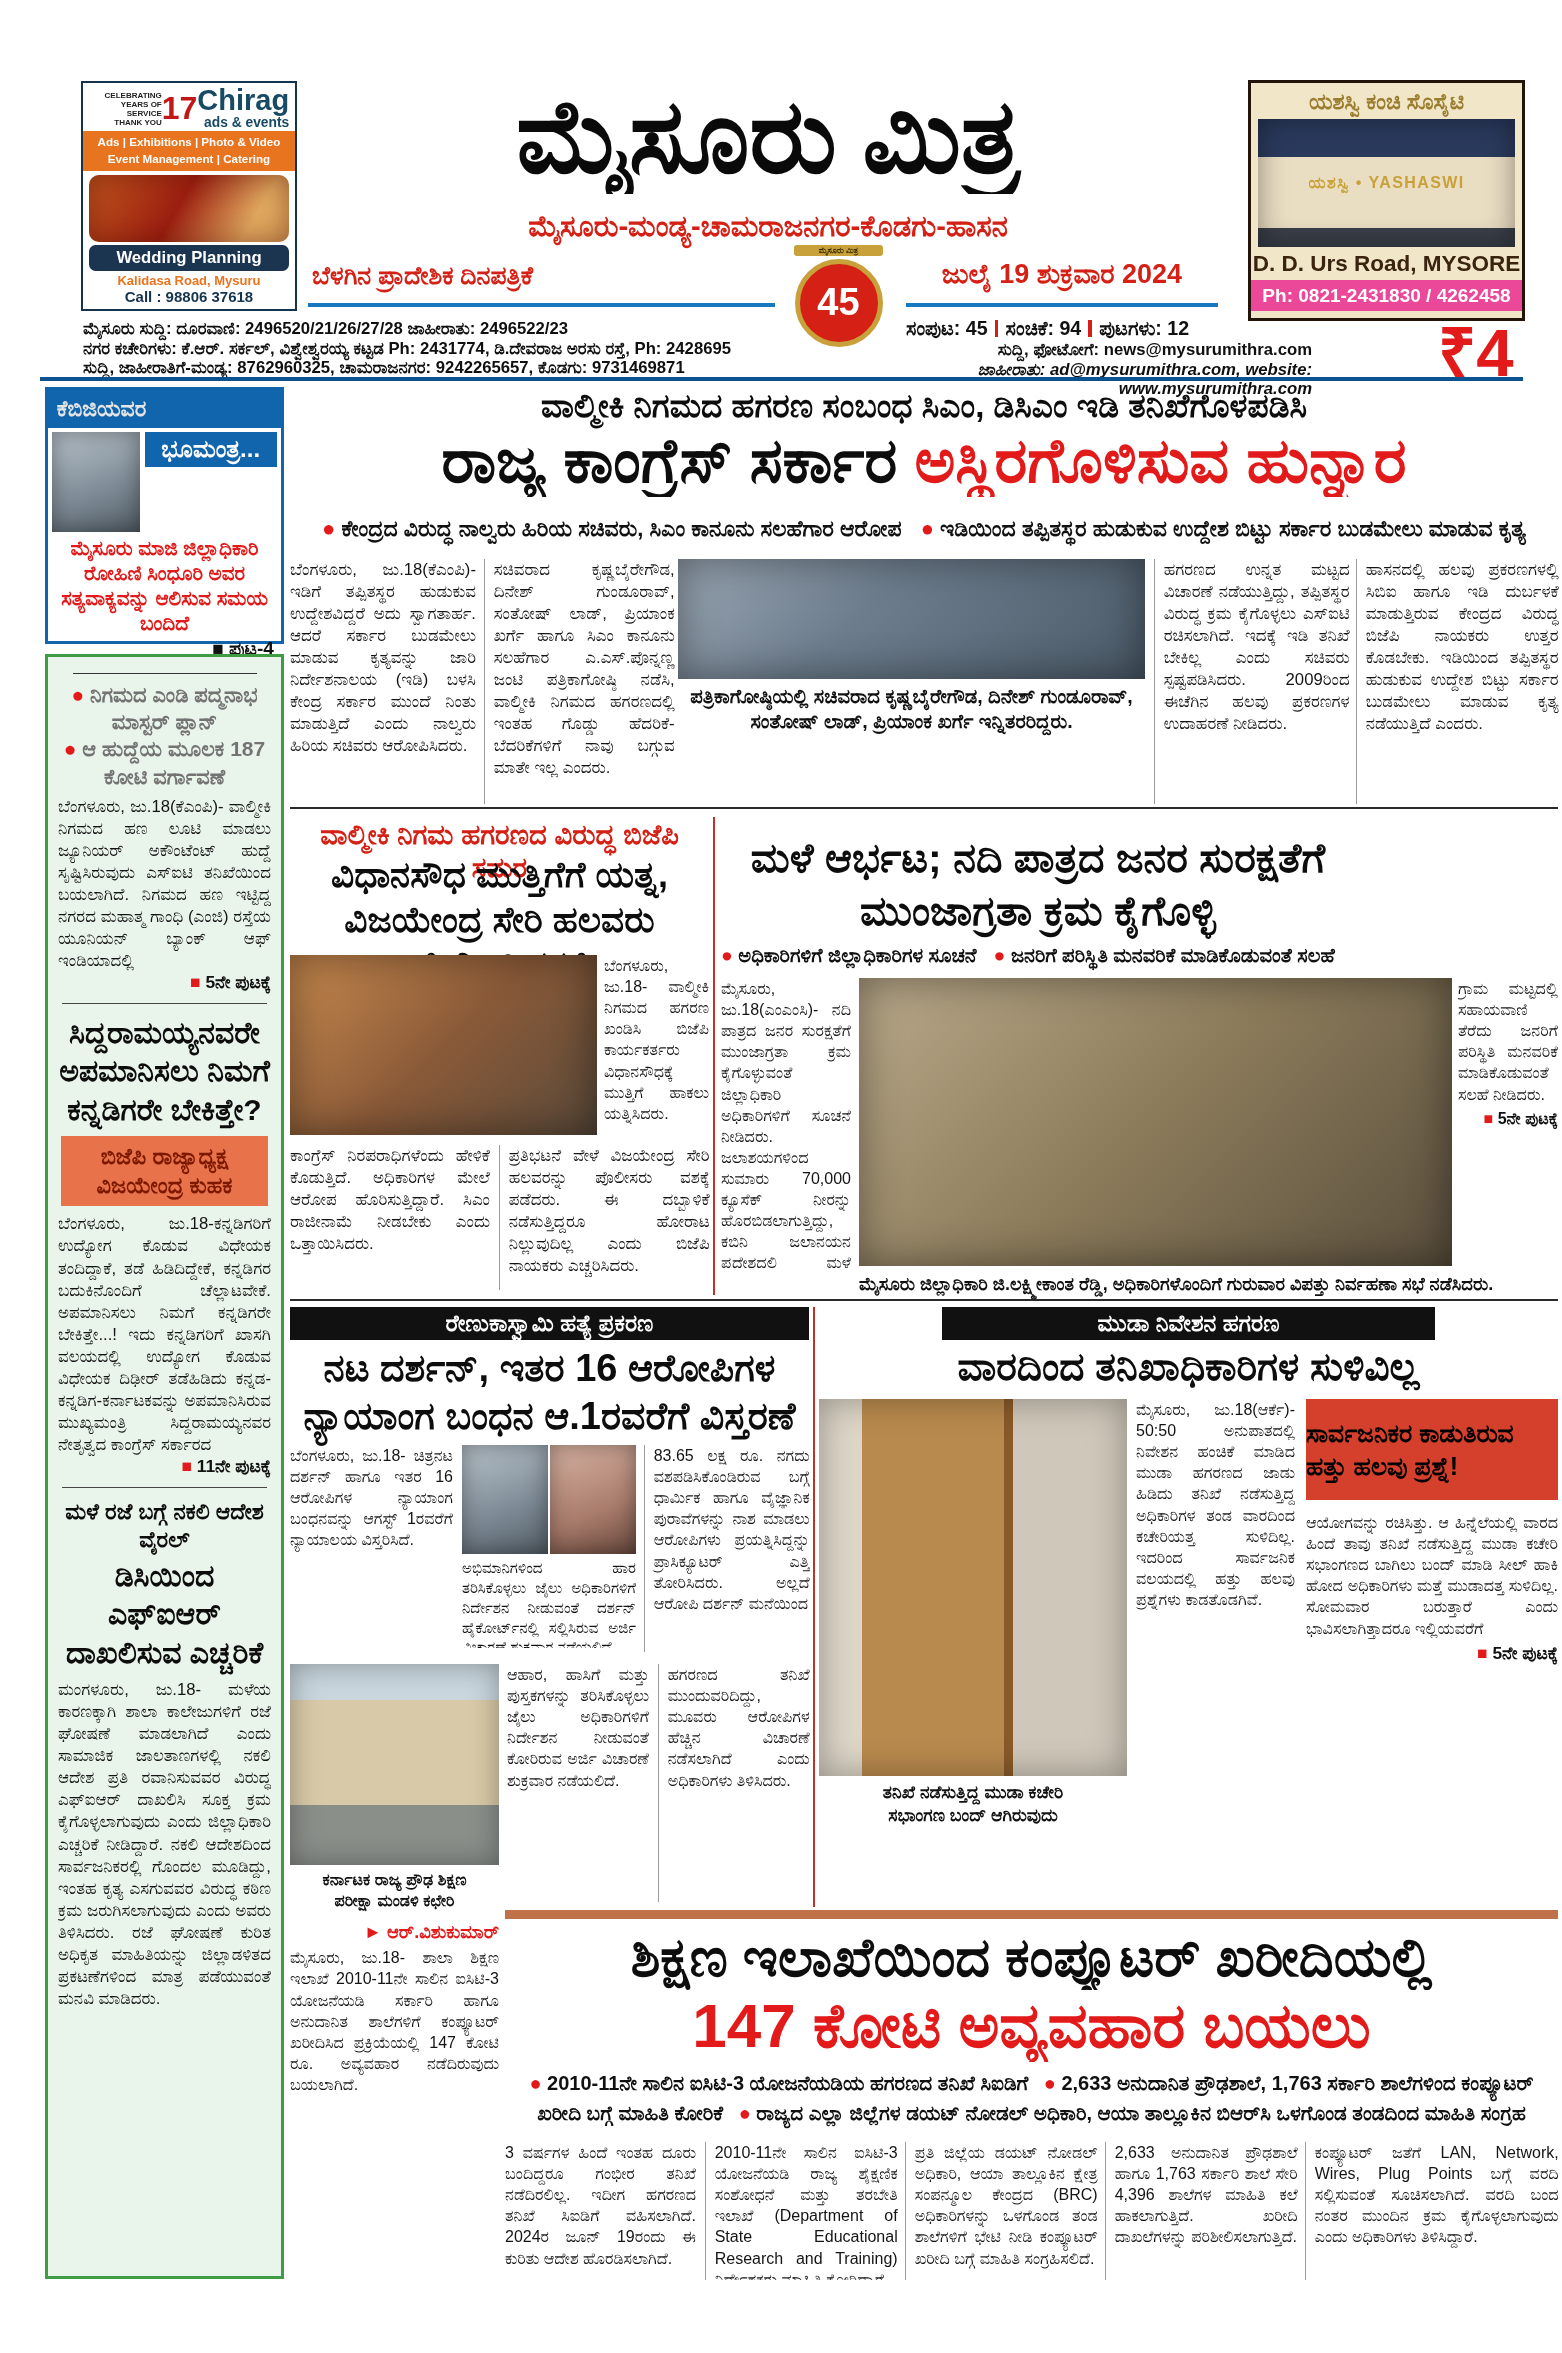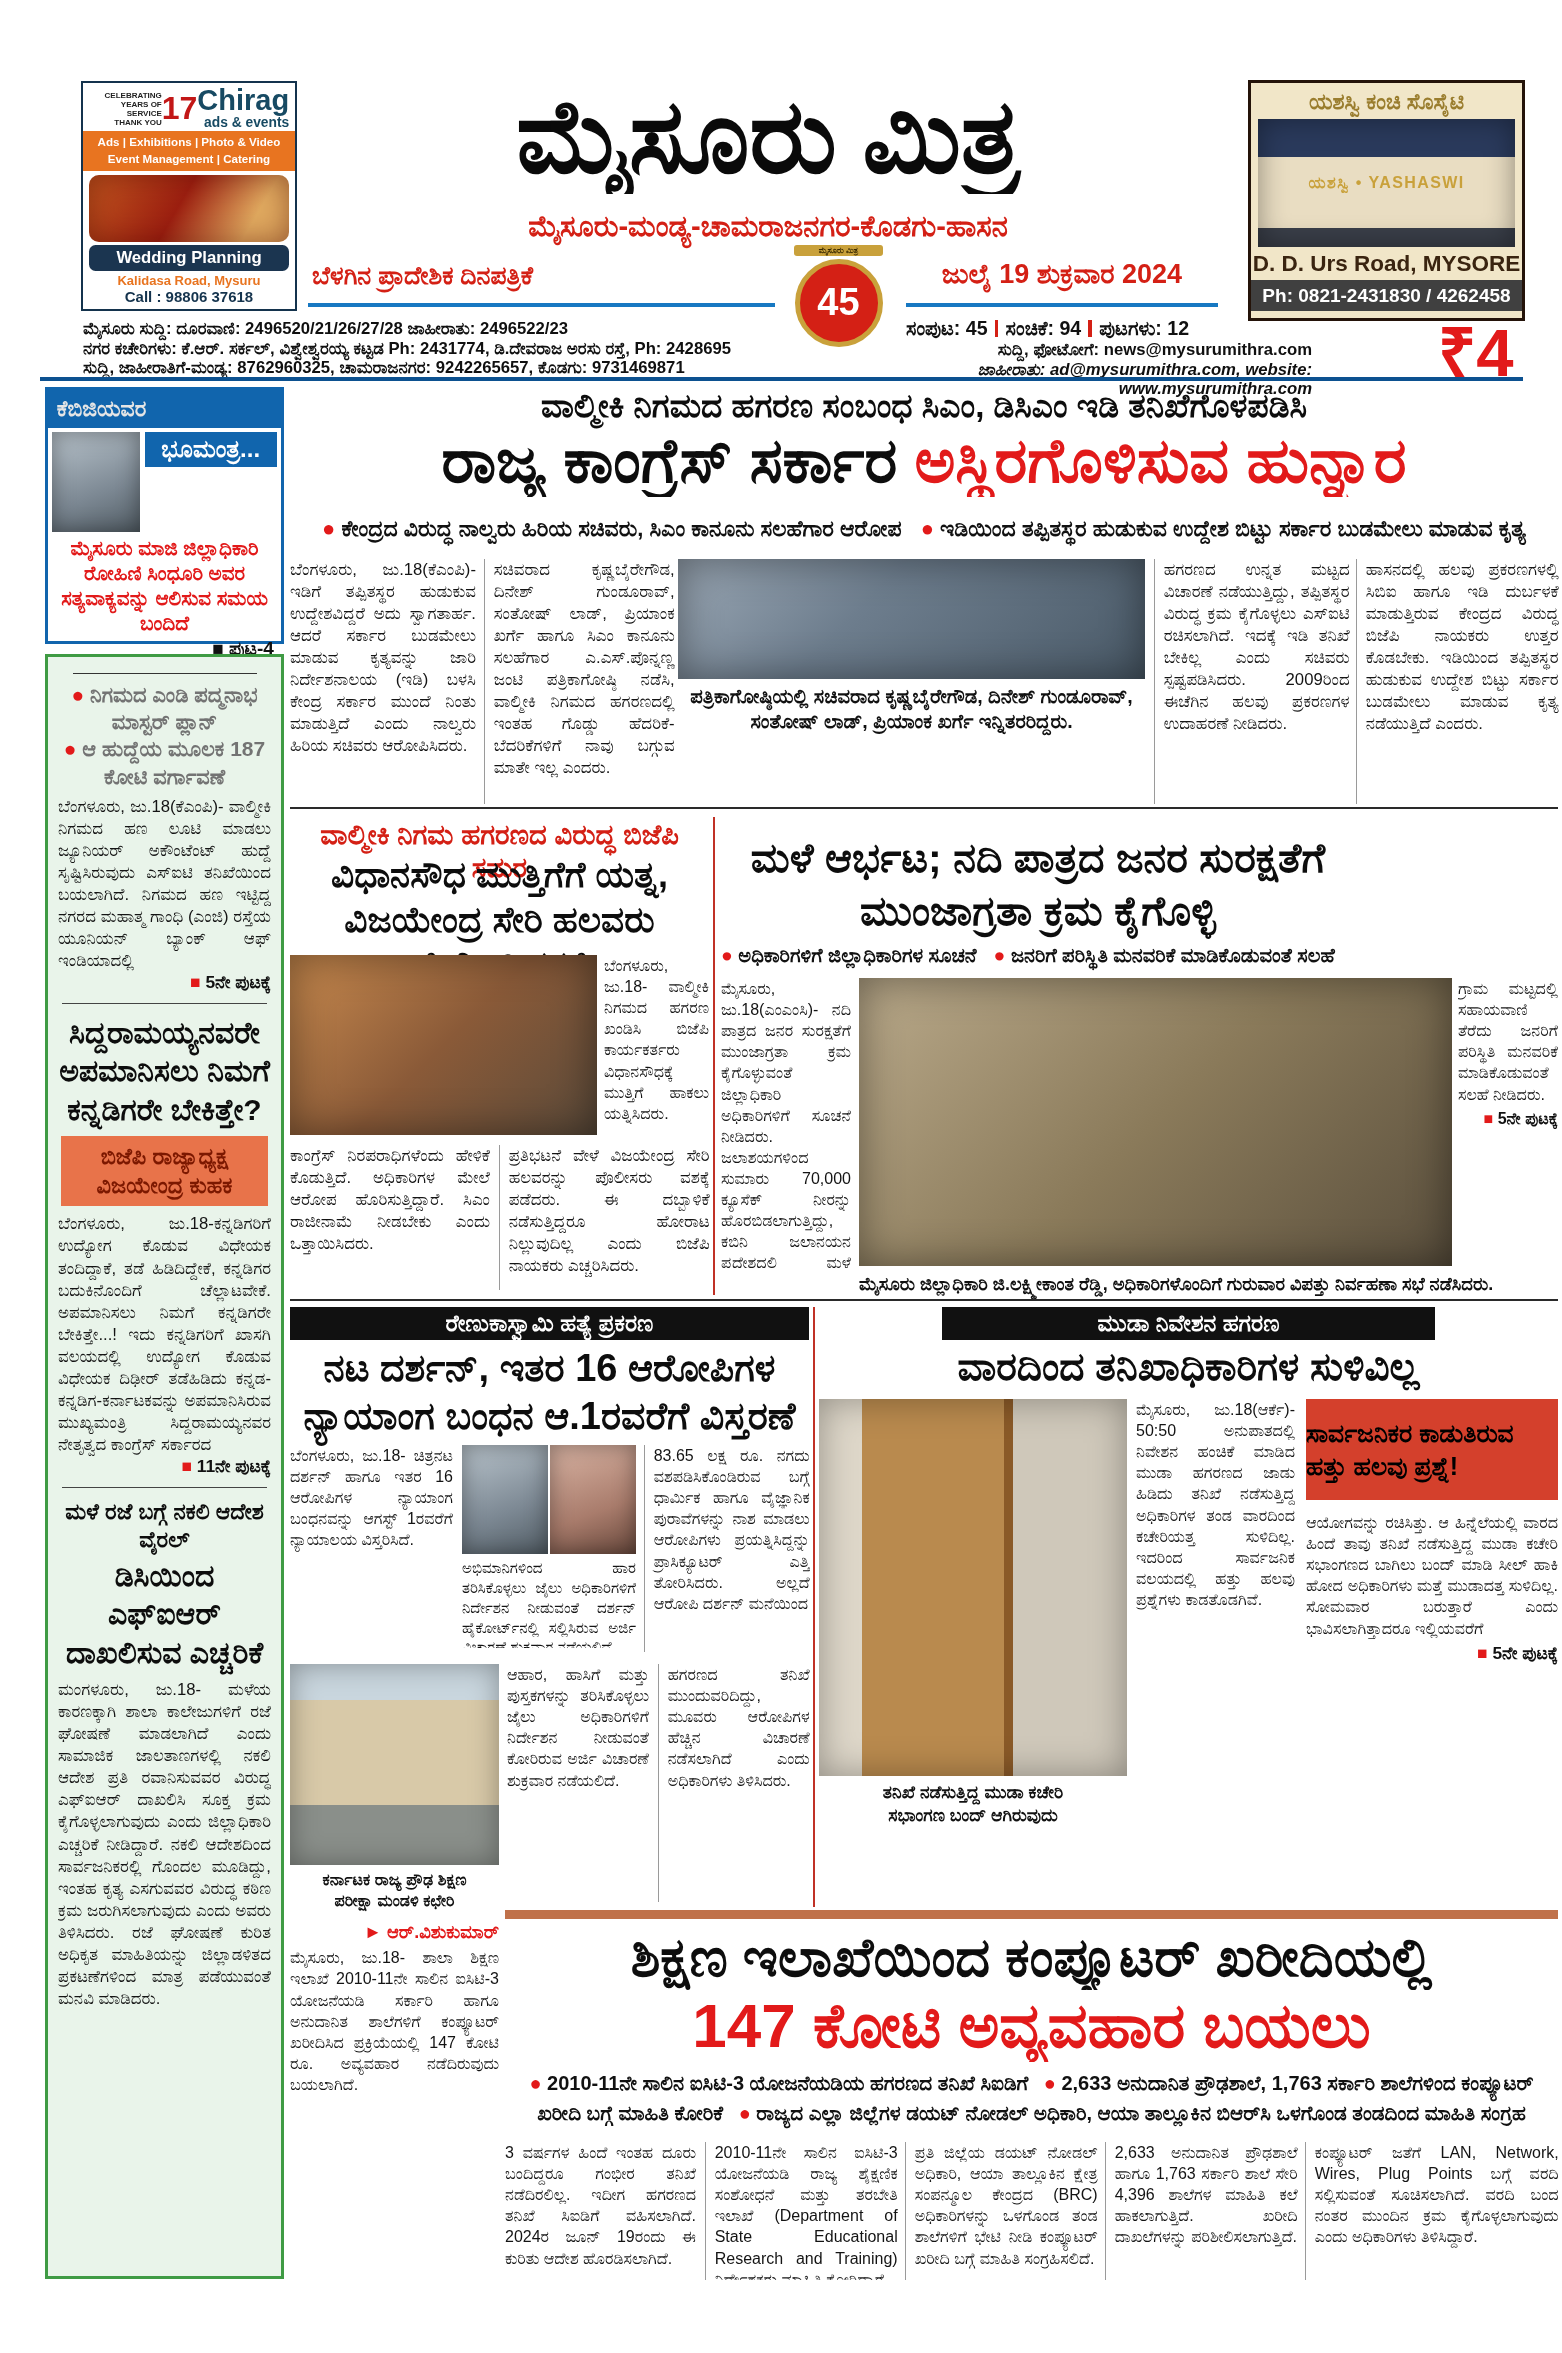--- a/index.html
+++ b/index.html
@@ -81,21 +81,21 @@
   </div>
   <div class="abs blueline" style="left:308px;top:303px;width:467px;"></div>
   <div class="abs blueline" style="left:906px;top:303px;width:312px;"></div>
 
   <div class="abs" style="left:1248px;top:80px;width:277px;height:241px;border:3.6px solid #241309;background:#f1e6c8;box-sizing:border-box;">
     <div style="text-align:center;font-size:22px;font-weight:bold;color:#9a7d2e;padding:5.8px 1.4px 4.3px 1.4px;">ಯಶಸ್ವಿ ಕಂಚಿ ಸೊಸೈಟಿ</div>
     <div id="yashphoto" style="height:128px;margin:0 7.2px;">
       <span style="font-size:16px;font-weight:bold;color:#c9a13b;letter-spacing:1.4px;">ಯಶಸ್ವಿ • YASHASWI</span>
     </div>
     <div style="text-align:center;font-size:22.5px;font-weight:bold;color:#3a2410;padding-top:4.3px;">D. D. Urs Road, MYSORE</div>
-    <div style="background:#404040;color:#fff;text-align:center;font-size:19px;font-weight:bold;padding:4.3px 0;margin-top:2.9px;">Ph: 0821-2431830 / 4262458</div>
+    <div style="background:#ec4899;color:#fff;text-align:center;font-size:19px;font-weight:bold;padding:4.3px 0;margin-top:2.9px;">Ph: 0821-2431830 / 4262458</div>
   </div>
 
   <div class="abs" style="left:83px;top:319px;width:768px;">
     <div class="infol">ಮೈಸೂರು ಸುದ್ದಿ: ದೂರವಾಣಿ: 2496520/21/26/27/28 ಜಾಹೀರಾತು: 2496522/23</div>
     <div class="infol">ನಗರ ಕಚೇರಿಗಳು: ಕೆ.ಆರ್. ಸರ್ಕಲ್, ವಿಶ್ವೇಶ್ವರಯ್ಯ ಕಟ್ಟಡ Ph: 2431774, ಡಿ.ದೇವರಾಜ ಅರಸು ರಸ್ತೆ, Ph: 2428695</div>
     <div class="infol">ಸುದ್ದಿ, ಜಾಹೀರಾತಿಗೆ-ಮಂಡ್ಯ: 8762960325, ಚಾಮರಾಜನಗರ: 9242265657, ಕೊಡಗು: 9731469871</div>
   </div>
   <div class="abs" style="left:906px;top:317px;width:406px;">
     <div style="font-size:19.6px;font-weight:bold;color:#111;">
       <span>ಸಂಪುಟ: 45</span><span class="sep-red"></span><span>ಸಂಚಿಕೆ: 94</span><span class="sep-red"></span><span>ಪುಟಗಳು: 12</span>

